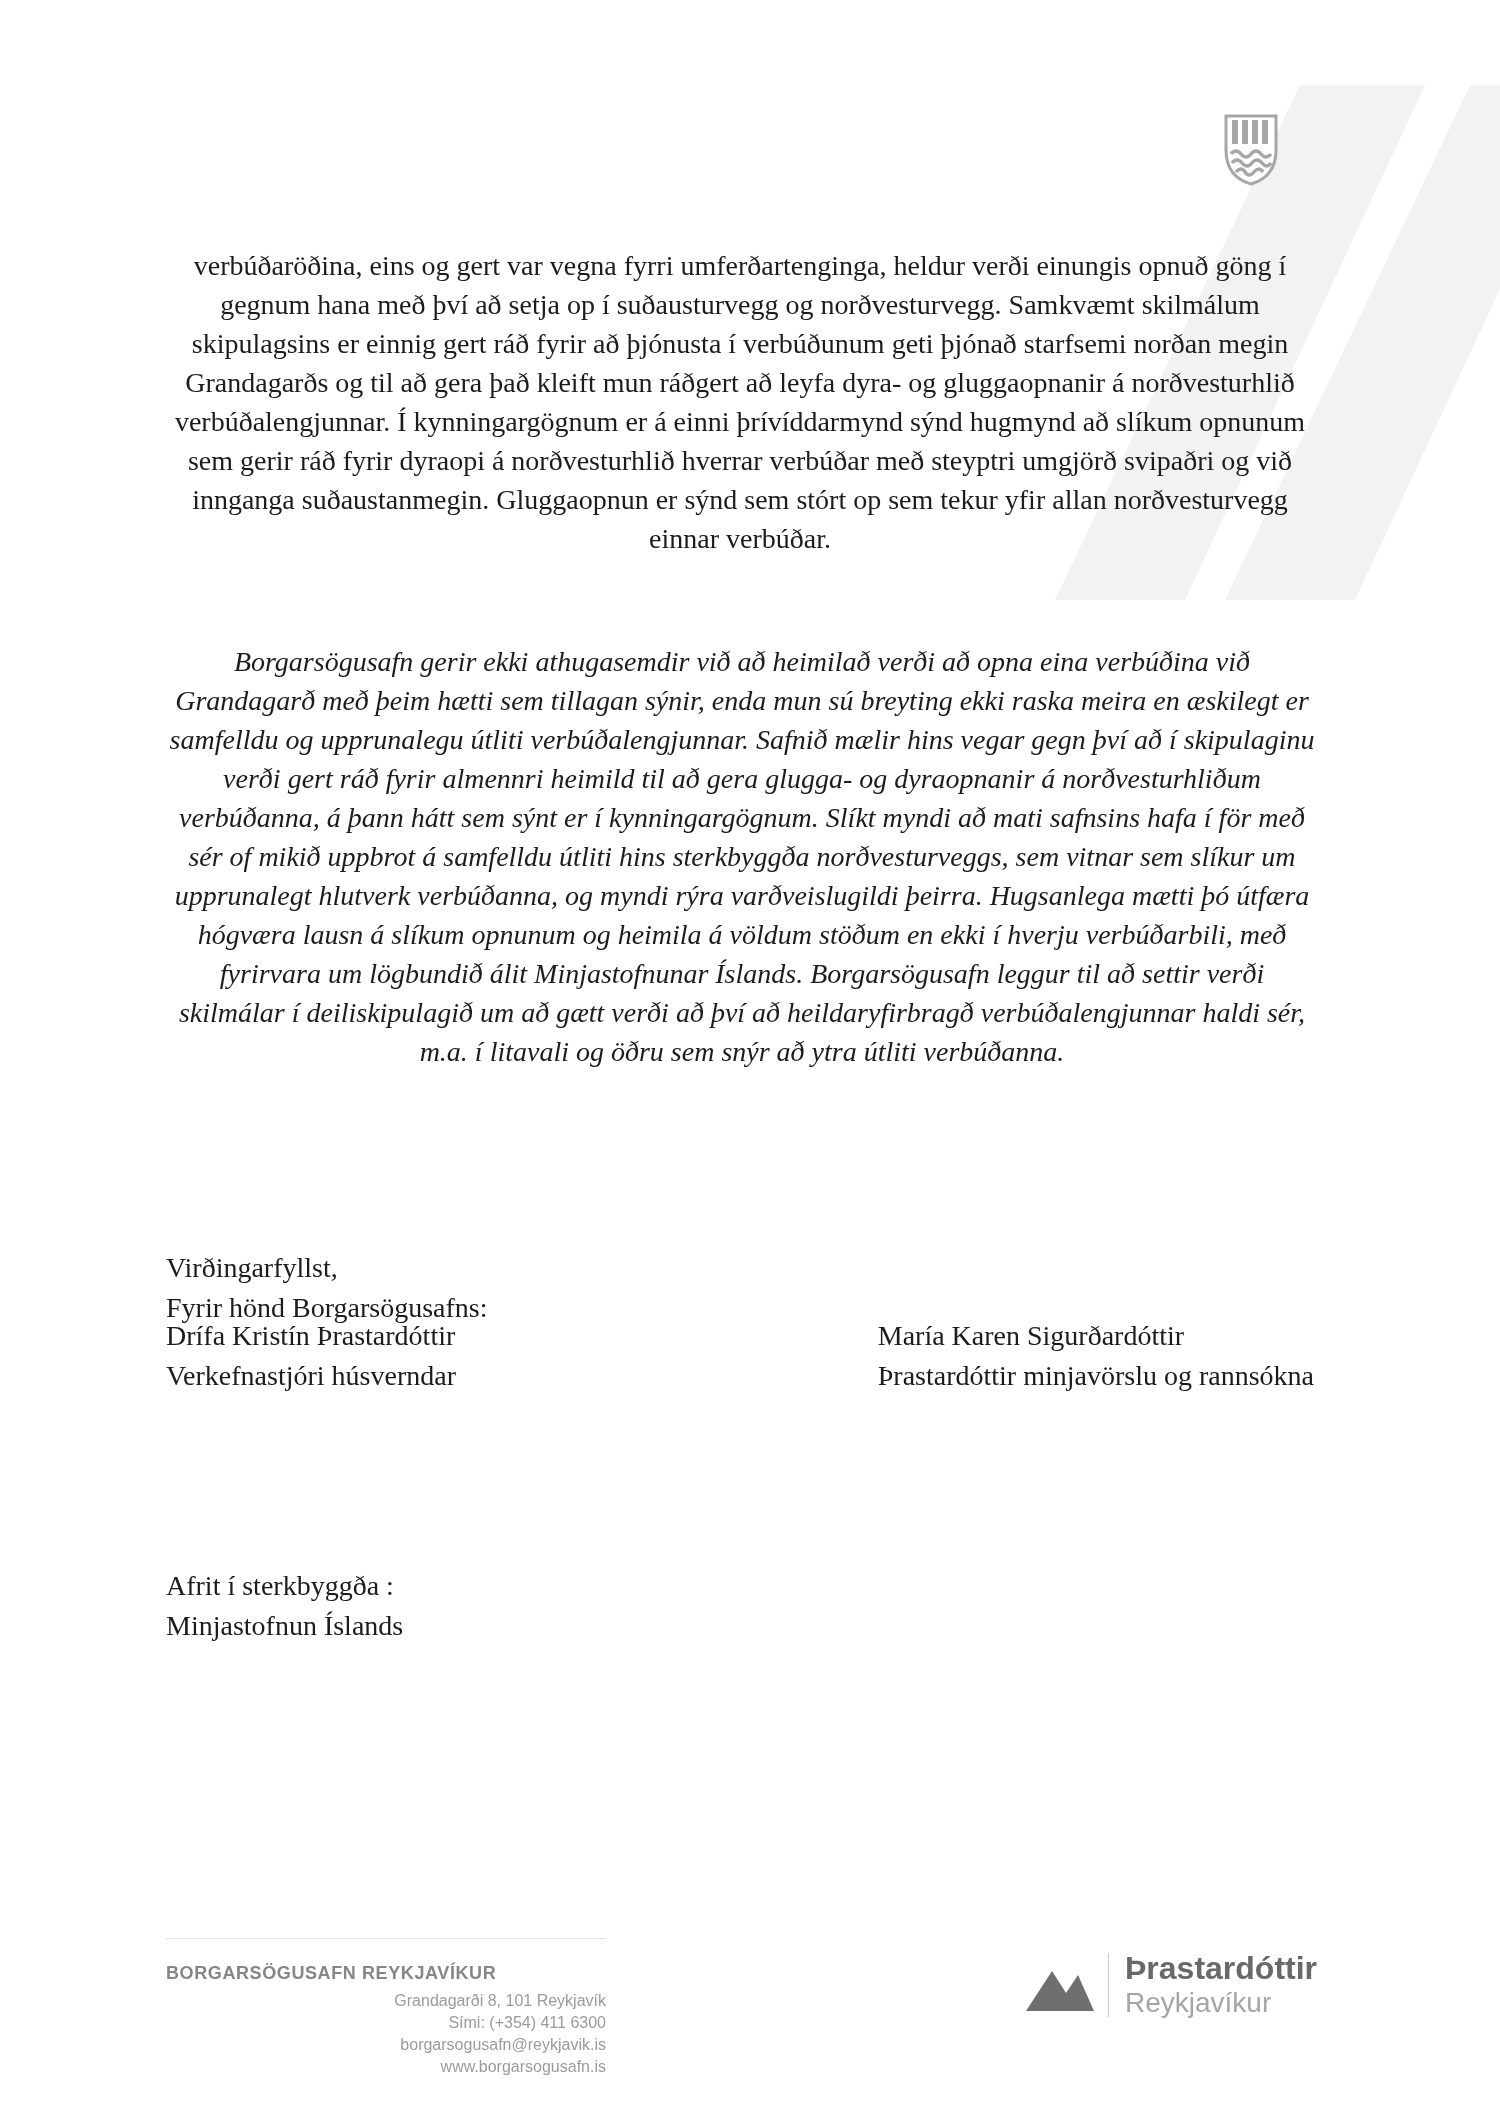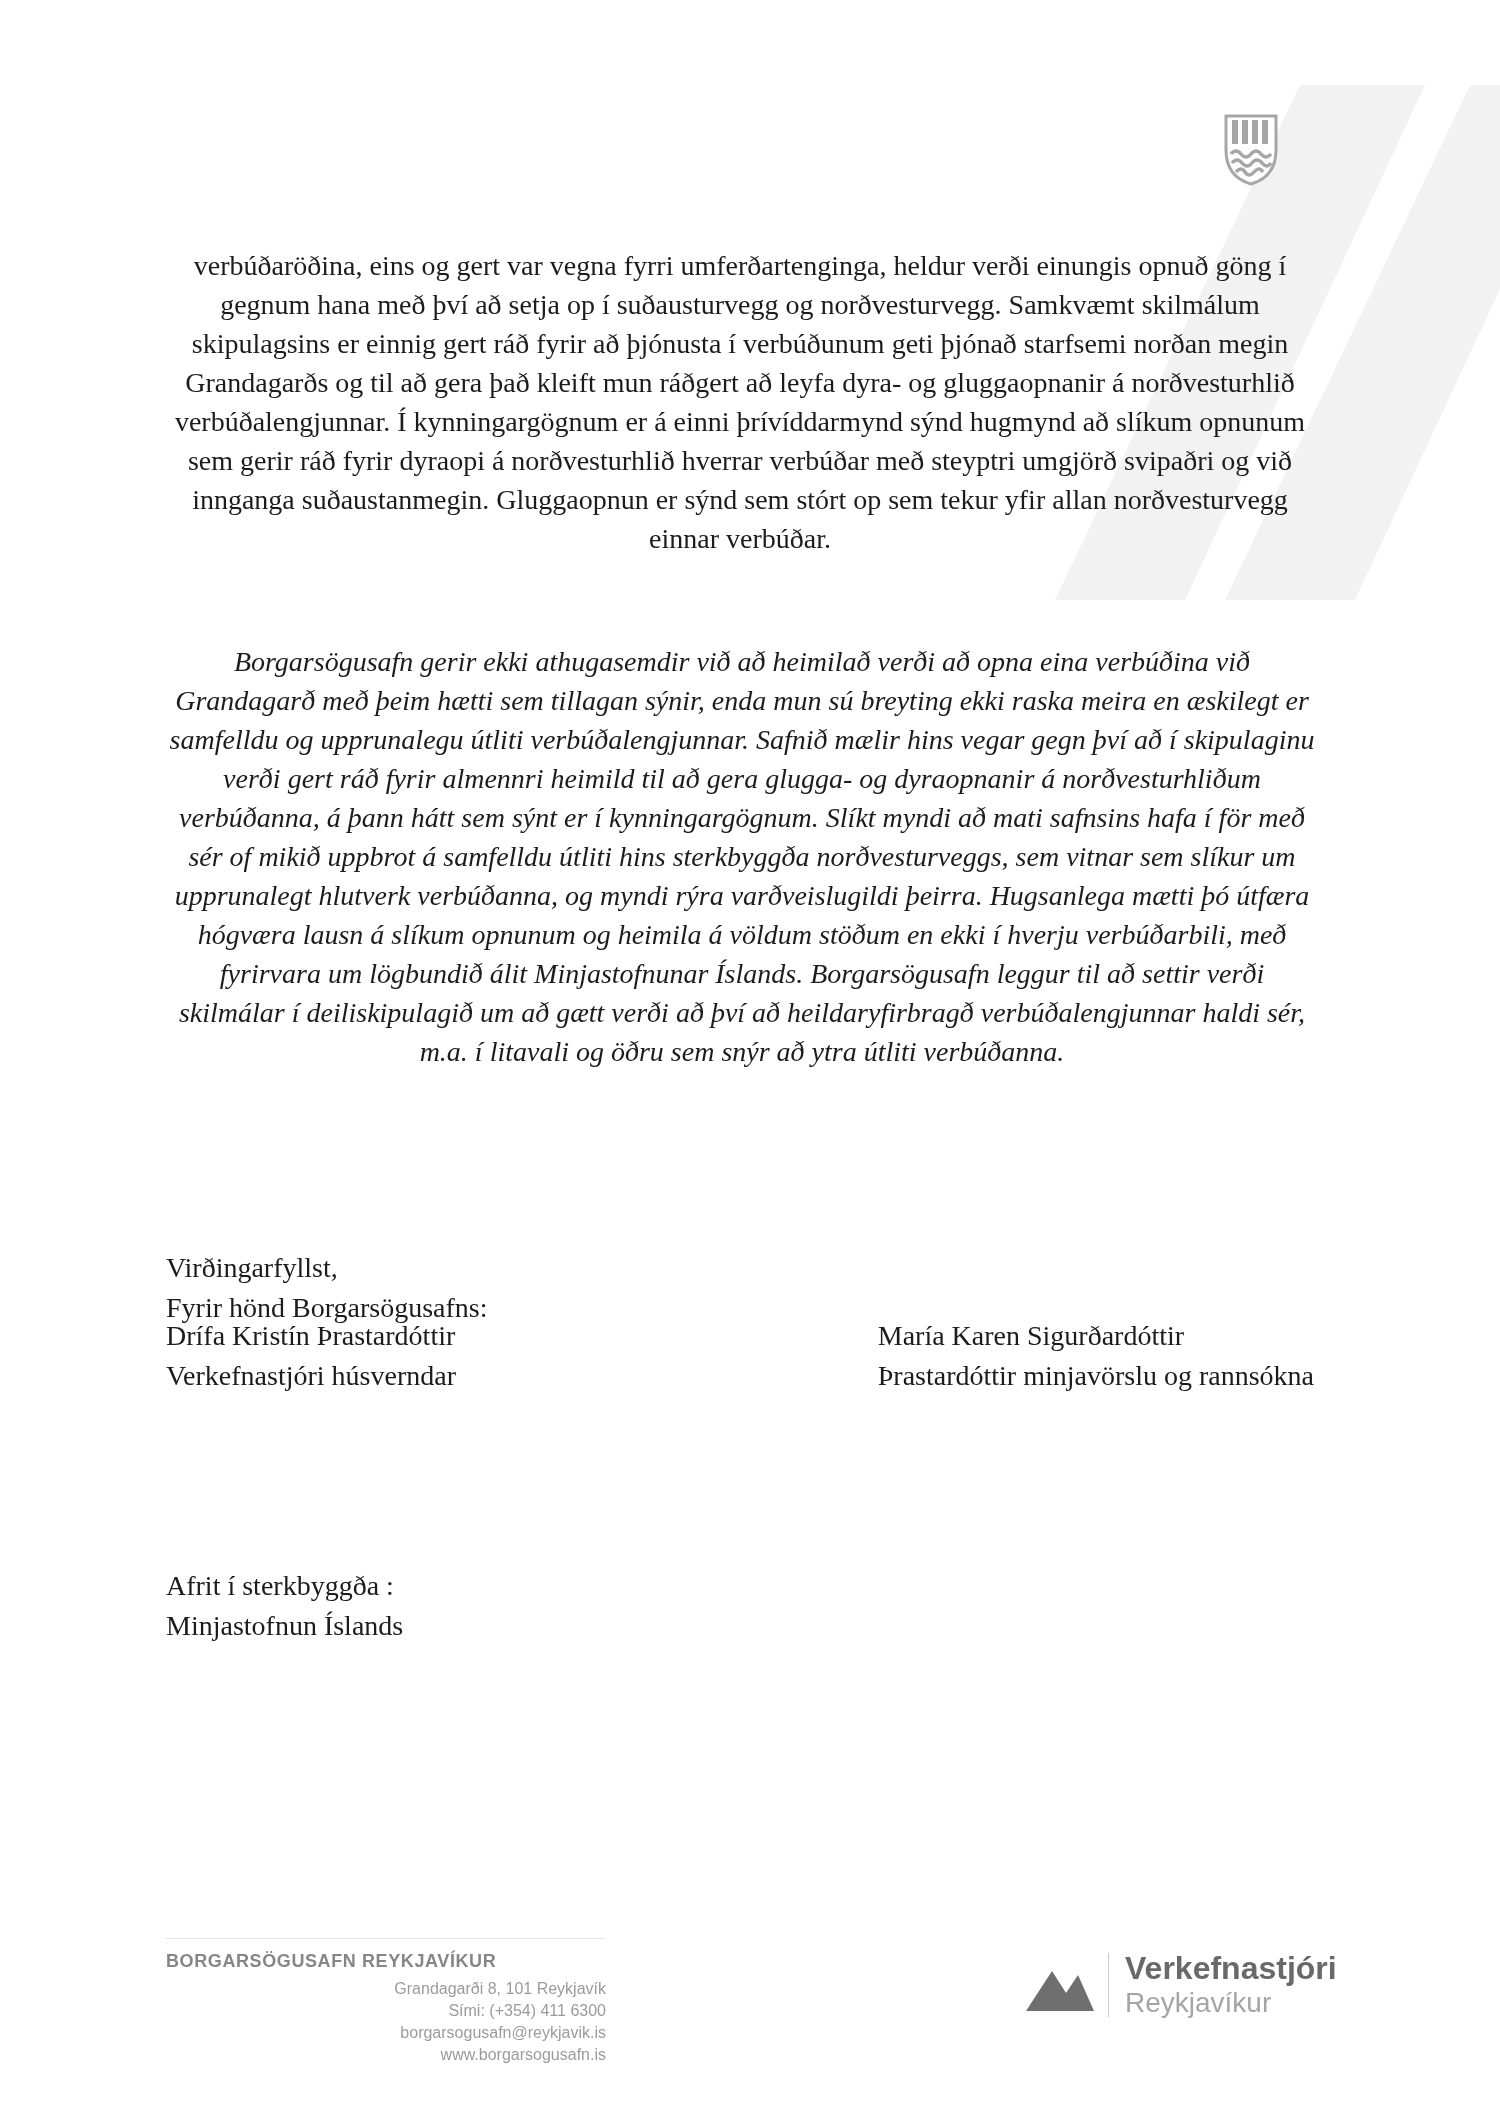--- a/index.html
+++ b/index.html
@@ -31,21 +31,21 @@
 
   .cc { position:absolute; top:1566px; left:166px; font-size:28px; line-height:40px; }
 
   .footer-left {
     position:absolute; top:1938px; left:166px; width:440px;
     font-family:"Liberation Sans", sans-serif;
     border-top:1px solid #e2e2e2; padding-top:12px;
   }
   .footer-left .org {
     font-size:18px; font-weight:bold; letter-spacing:0.6px;
-    color:#868686; margin-bottom:6px;
+    color:#868686; margin-bottom:6px;margin-top:12px;
   }
   .footer-left .line, .footer-left a.line {
     display:block; font-size:16px; line-height:22px; color:#9b9b9b; text-decoration:none;text-align:right;
   }
 
   .footer-logo {
     position:absolute; top:1950px; left:1026px;
     display:flex; align-items:center;
     font-family:"Liberation Sans", sans-serif;
   }
@@ -113,18 +113,18 @@
     <a class="line" href="#">borgarsogusafn@reykjavik.is</a>
     <a class="line" href="#">www.borgarsogusafn.is</a>
   </div>
 
   <div class="footer-logo">
     <svg class="mountain" viewBox="0 0 68 56" aria-hidden="true">
       <polygon points="0,54 26,14 40,36 52,18 68,54" fill="#6f6f6f"></polygon>
     </svg>
     <div class="divider"></div>
     <div class="logo-text">
-      <div class="logo-title">Verkefnastjóri</div>
+      <div class="logo-title">Þrastardóttir</div>
       <div class="logo-subtitle">Reykjavíkur</div>
     </div>
   </div>
 
 </div>
 
 </body></html>

